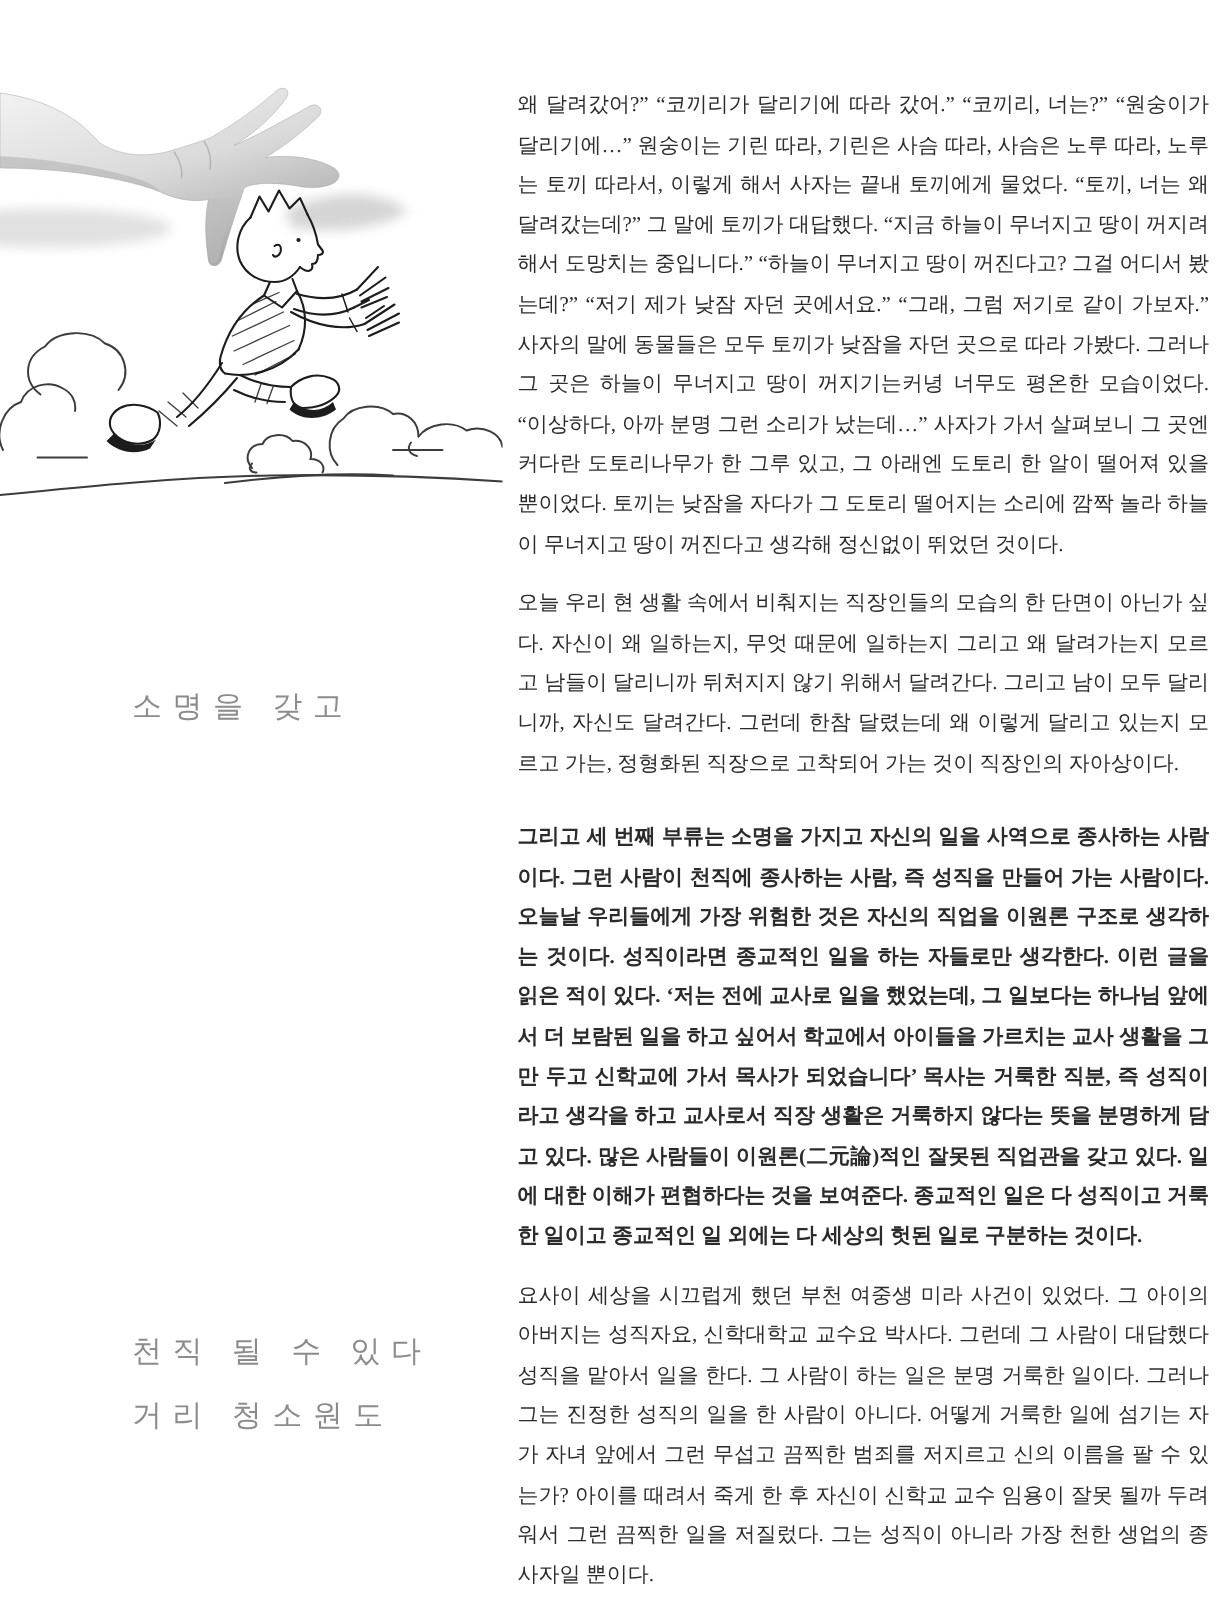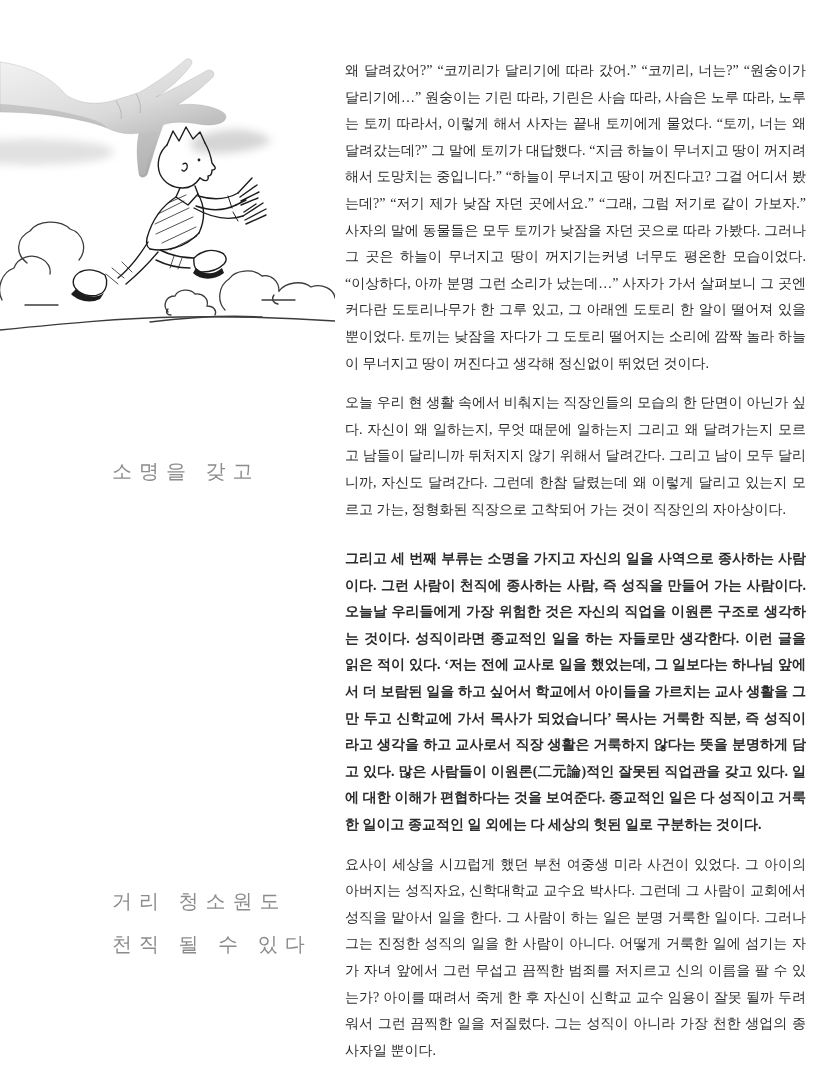--- a/index.html
+++ b/index.html
@@ -5,21 +5,21 @@
   html,body{margin:0;padding:0;background:#ffffff;}
   .page{
     position:relative;
     width:821px;height:1081px;
     background:#ffffff;
     overflow:hidden;
     font-family:"Liberation Serif","DejaVu Serif",serif;
   }
   .illustration{position:absolute;left:0;top:0;}
   .side-heading{
-    position:absolute;left:112px;
+    position:absolute;left:88px;
     font-family:"Liberation Sans","DejaVu Sans",sans-serif;
     font-size:20px;font-weight:400;
     color:#8c8c8c;
     letter-spacing:7px;
     line-height:43px;
     white-space:nowrap;
   }
   .side-heading.h1{top:450px;}
   .side-heading.h2{top:880px;}
   .body-col{
@@ -127,26 +127,26 @@
       <path d="M0,330 C60,324 120,318 180,317 C240,316 290,318 335,321"></path>
       <path d="M150,322 C190,317 228,315 262,317"></path>
     </g>
   </svg>
 
   <div class="side-heading h1">
     <div>소명을 갖고</div>
   </div>
 
   <div class="side-heading h2">
+    <div>천직 될 수 있다</div>
     <div>거리 청소원도</div>
-    <div>천직 될 수 있다</div>
   </div>
 
   <div class="body-col">
     <p>왜 달려갔어?” “코끼리가 달리기에 따라 갔어.” “코끼리, 너는?” “원숭이가 달리기에…” 원숭이는 기린 따라, 기린은 사슴 따라, 사슴은 노루 따라, 노루는 토끼 따라서, 이렇게 해서 사자는 끝내 토끼에게 물었다. “토끼, 너는 왜 달려갔는데?” 그 말에 토끼가 대답했다. “지금 하늘이 무너지고 땅이 꺼지려 해서 도망치는 중입니다.” “하늘이 무너지고 땅이 꺼진다고? 그걸 어디서 봤는데?” “저기 제가 낮잠 자던 곳에서요.” “그래, 그럼 저기로 같이 가보자.” 사자의 말에 동물들은 모두 토끼가 낮잠을 자던 곳으로 따라 가봤다. 그러나 그 곳은 하늘이 무너지고 땅이 꺼지기는커녕 너무도 평온한 모습이었다. “이상하다, 아까 분명 그런 소리가 났는데…” 사자가 가서 살펴보니 그 곳엔 커다란 도토리나무가 한 그루 있고, 그 아래엔 도토리 한 알이 떨어져 있을 뿐이었다. 토끼는 낮잠을 자다가 그 도토리 떨어지는 소리에 깜짝 놀라 하늘이 무너지고 땅이 꺼진다고 생각해 정신없이 뛰었던 것이다.</p>
     <p>오늘 우리 현 생활 속에서 비춰지는 직장인들의 모습의 한 단면이 아닌가 싶다. 자신이 왜 일하는지, 무엇 때문에 일하는지 그리고 왜 달려가는지 모르고 남들이 달리니까 뒤처지지 않기 위해서 달려간다. 그리고 남이 모두 달리니까, 자신도 달려간다. 그런데 한참 달렸는데 왜 이렇게 달리고 있는지 모르고 가는, 정형화된 직장으로 고착되어 가는 것이 직장인의 자아상이다.</p>
     <p class="gap">그리고 세 번째 부류는 소명을 가지고 자신의 일을 사역으로 종사하는 사람이다. 그런 사람이 천직에 종사하는 사람, 즉 성직을 만들어 가는 사람이다. 오늘날 우리들에게 가장 위험한 것은 자신의 직업을 이원론 구조로 생각하는 것이다. 성직이라면 종교적인 일을 하는 자들로만 생각한다. 이런 글을 읽은 적이 있다. ‘저는 전에 교사로 일을 했었는데, 그 일보다는 하나님 앞에서 더 보람된 일을 하고 싶어서 학교에서 아이들을 가르치는 교사 생활을 그만 두고 신학교에 가서 목사가 되었습니다’ 목사는 거룩한 직분, 즉 성직이라고 생각을 하고 교사로서 직장 생활은 거룩하지 않다는 뜻을 분명하게 담고 있다. 많은 사람들이 이원론(二元論)적인 잘못된 직업관을 갖고 있다. 일에 대한 이해가 편협하다는 것을 보여준다. 종교적인 일은 다 성직이고 거룩한 일이고 종교적인 일 외에는 다 세상의 헛된 일로 구분하는 것이다.</p>
-    <p>요사이 세상을 시끄럽게 했던 부천 여중생 미라 사건이 있었다. 그 아이의 아버지는 성직자요, 신학대학교 교수요 박사다. 그런데 그 사람이 교회에서 성직을 맡아서 일을 한다. 그 사람이 하는 일은 분명 거룩한 일이다. 그러나 그는 진정한 성직의 일을 한 사람이 아니다. 어떻게 거룩한 일에 섬기는 자가 자녀 앞에서 그런 무섭고 끔찍한 범죄를 저지르고 신의 이름을 팔 수 있는가? 아이를 때려서 죽게 한 후 자신이 신학교 교수 임용이 잘못 될까 두려워서 그런 끔찍한 일을 저질렀다. 그는 성직이 아니라 가장 천한 생업의 종사자일 뿐이다.</p>
+    <p>요사이 세상을 시끄럽게 했던 부천 여중생 미라 사건이 있었다. 그 아이의 아버지는 성직자요, 신학대학교 교수요 박사다. 그런데 그 사람이 대답했다 성직을 맡아서 일을 한다. 그 사람이 하는 일은 분명 거룩한 일이다. 그러나 그는 진정한 성직의 일을 한 사람이 아니다. 어떻게 거룩한 일에 섬기는 자가 자녀 앞에서 그런 무섭고 끔찍한 범죄를 저지르고 신의 이름을 팔 수 있는가? 아이를 때려서 죽게 한 후 자신이 신학교 교수 임용이 잘못 될까 두려워서 그런 끔찍한 일을 저질렀다. 그는 성직이 아니라 가장 천한 생업의 종사자일 뿐이다.</p>
     <p>“아니 당신은 어떻게 아침마다 환한 미소를 띤 밝은 얼굴로 노래를 부르면서 남들이 알아주지도 않은 하찮은 일을 기쁘게 일할 수 있습니까?”</p>
 
   </div>
 
 </div>
 
 </body></html>

